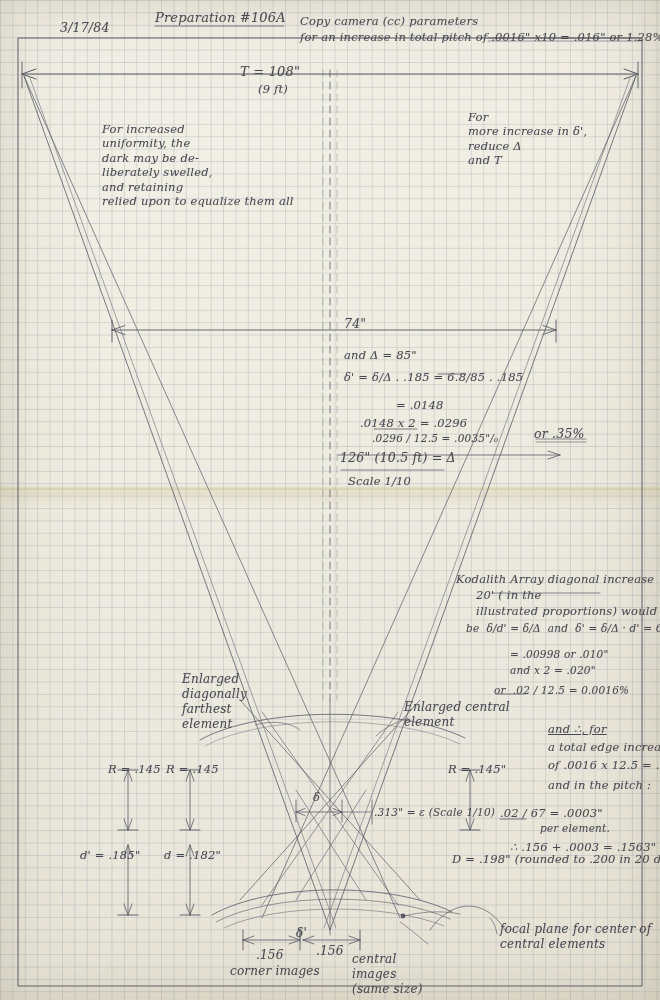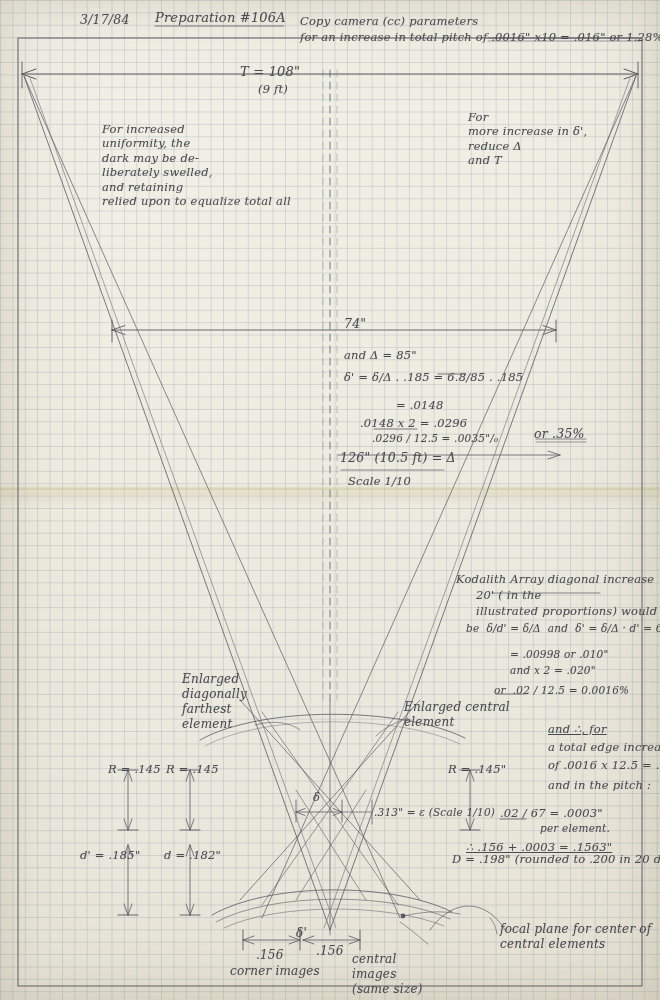--- a/index.html
+++ b/index.html
@@ -169,34 +169,34 @@
       <line x1="341" y1="470" x2="444" y2="470" stroke-width="0.7"></line>
       <line x1="492" y1="593" x2="600" y2="593" stroke-width="0.7"></line>
 
       <line x1="438" y1="374" x2="466" y2="374" stroke-width="0.8"></line>
       <line x1="374" y1="429" x2="417" y2="429" stroke-width="0.8"></line>
       <line x1="496" y1="694" x2="524" y2="694" stroke-width="0.8"></line>
       <line x1="500" y1="819" x2="526" y2="819" stroke-width="0.8"></line>
     </g>
   </svg>
 
-  <div class="hand s12" style="left:60px;top:12px;margin-left:20px;">3/17/84</div>
+  <div class="hand s12" style="left:60px;top:20px;">3/17/84</div>
   <div class="hand s13" style="left:155px;top:10px;">Preparation #106A</div>
   <div class="hand s11" style="left:300px;top:14px;">Copy camera (cc) parameters</div>
   <div class="hand s11" style="left:300px;top:30px;">for an increase in total pitch of .0016" x10 = .016" or 1.28%</div>
 
   <div class="hand s13" style="left:240px;top:64px;">T = 108"</div>
   <div class="hand s11" style="left:258px;top:82px;">(9 ft)</div>
 
   <div class="hand s11" style="left:102px;top:122px;">For increased
 uniformity, the
 dark may be de-
 liberately swelled,
 and retaining
-relied upon to equalize total all</div>
+relied upon to equalize them all</div>
 
   <div class="hand s11" style="left:468px;top:110px;">For
 more increase in δ',
 reduce Δ
 and T</div>
 
   <div class="hand s12" style="left:344px;top:316px;">74"</div>
 
   <div class="hand s11" style="left:344px;top:348px;">and Δ = 85"</div>
   <div class="hand s11" style="left:344px;top:370px;">δ' = δ/Δ . .185 = 6.8/85 . .185</div>
@@ -215,21 +215,21 @@
   <div class="hand s10" style="left:510px;top:648px;">= .00998 or .010"</div>
   <div class="hand s10" style="left:510px;top:664px;">and x 2 = .020"</div>
   <div class="hand s10" style="left:494px;top:684px;">or  .02 / 12.5 = 0.0016%</div>
   <div class="hand s11" style="left:548px;top:694px;"></div>
   <div class="hand s11" style="left:548px;top:722px;text-decoration:underline;">and ∴, for</div>
   <div class="hand s11" style="left:548px;top:740px;">a total edge increase</div>
   <div class="hand s11" style="left:548px;top:758px;">of .0016 x 12.5 = .02</div>
   <div class="hand s11" style="left:548px;top:778px;">and in the pitch :</div>
   <div class="hand s11" style="left:500px;top:806px;">.02 / 67 = .0003"</div>
   <div class="hand s10" style="left:540px;top:822px;">per element.</div>
-  <div class="hand s11" style="left:466px;top:840px;text-decoration:underline;">∴ .156 + .0003 = .1563"</div>
+  <div class="hand s11" style="left:510px;top:840px;">∴ .156 + .0003 = .1563"</div>
 
   <div class="hand s11" style="left:452px;top:852px;">D = .198" (rounded to .200 in 20 divisions)</div>
 
   <div class="hand s11" style="left:108px;top:762px;">R = .145</div>
   <div class="hand s11" style="left:166px;top:762px;">R = .145</div>
   <div class="hand s11" style="left:448px;top:762px;">R = .145"</div>
 
   <div class="hand s11" style="left:80px;top:848px;">d' = .185"</div>
   <div class="hand s11" style="left:164px;top:848px;">d = .182"</div>
 

